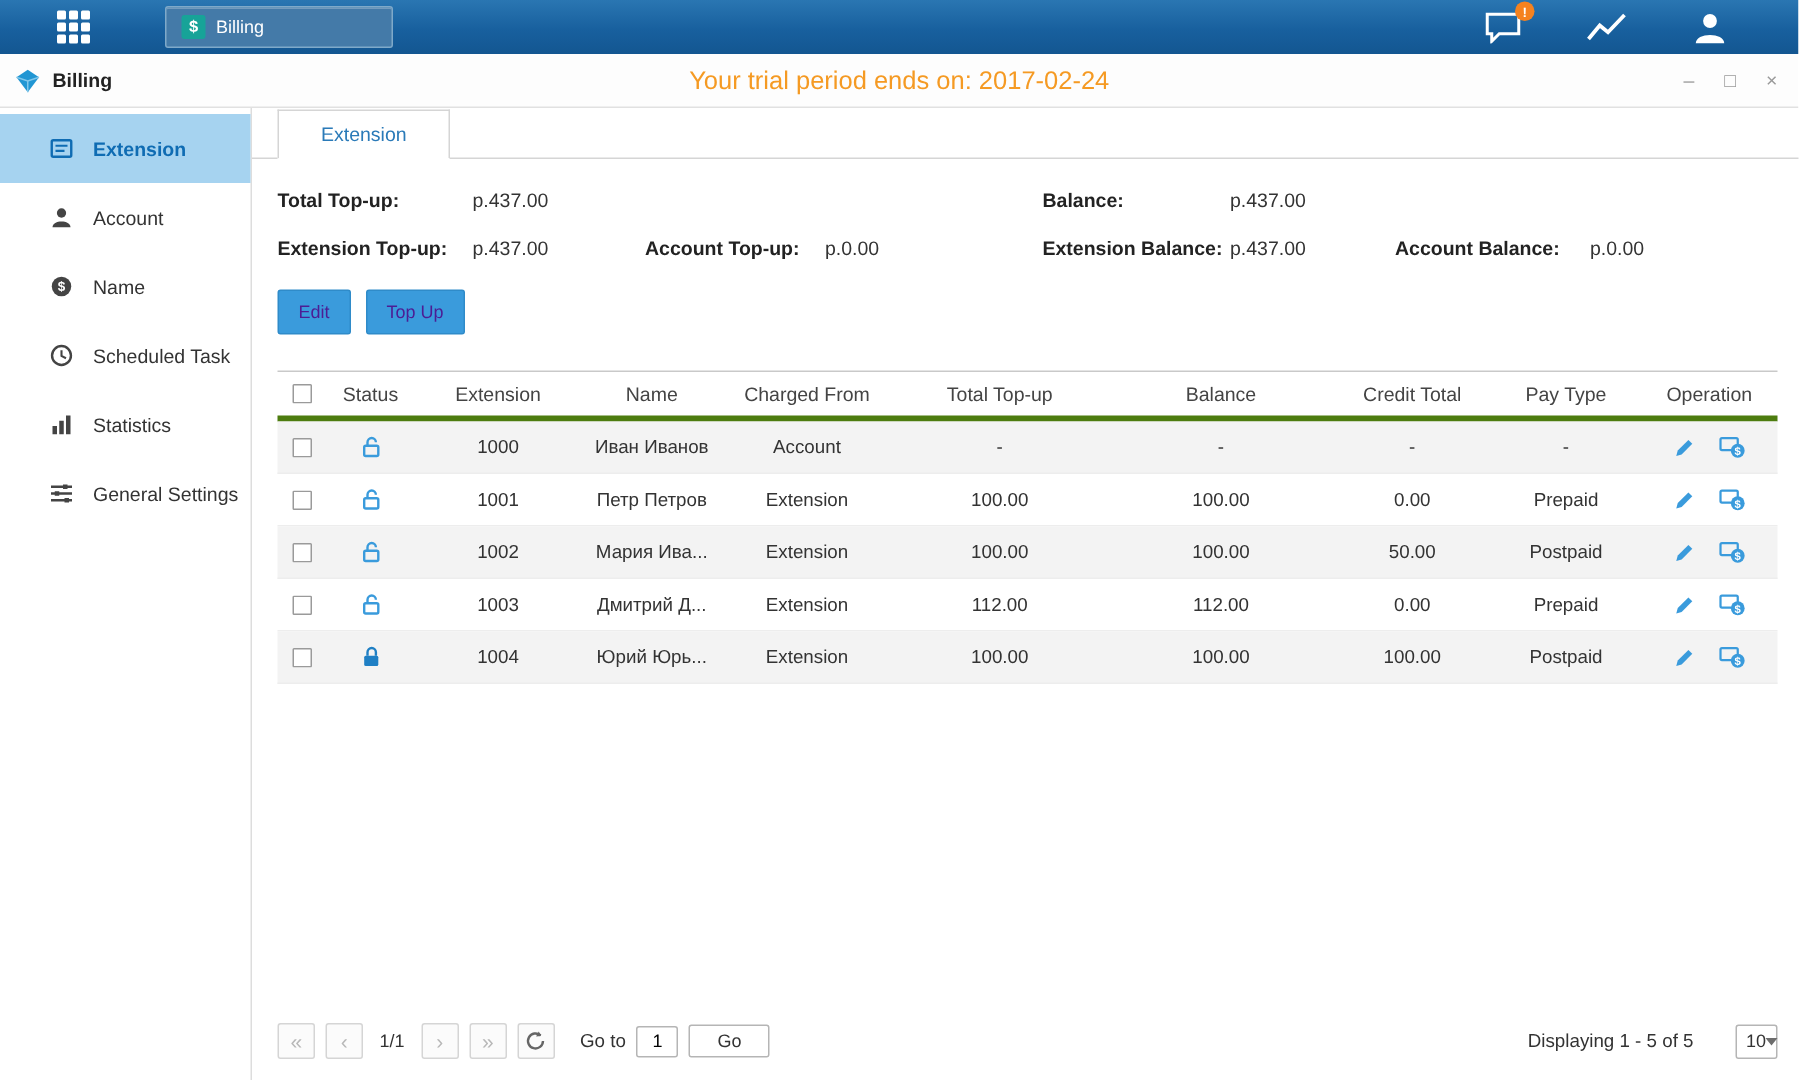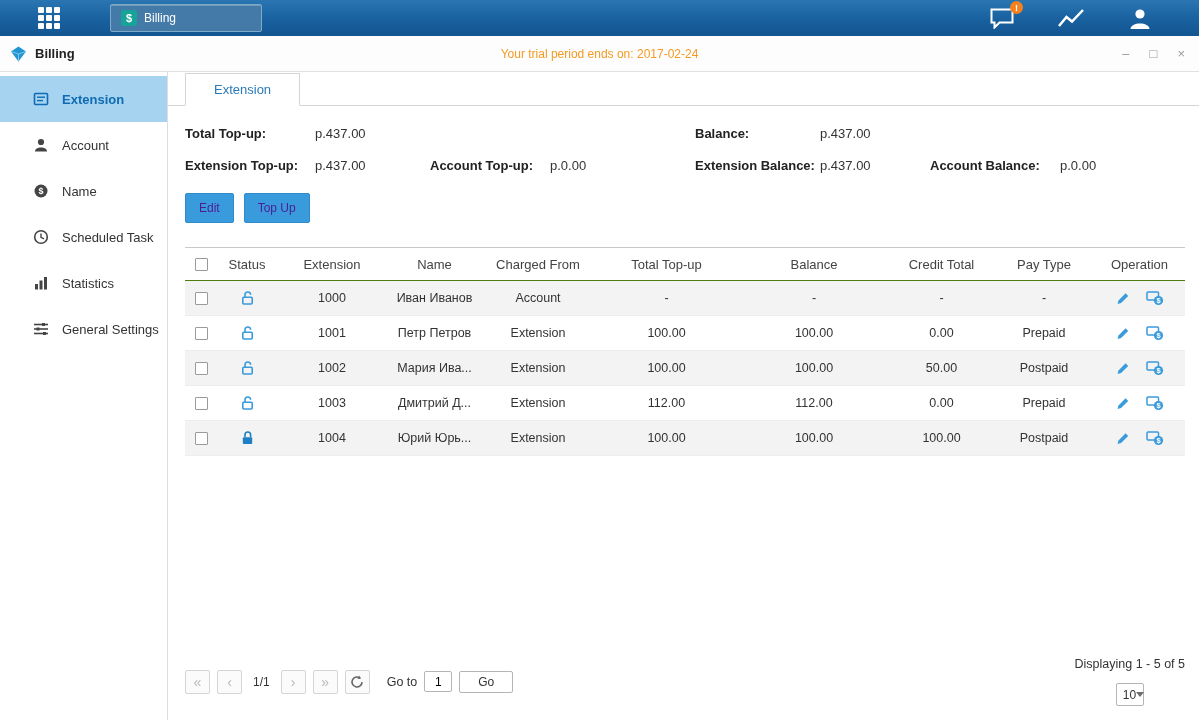--- a/index.html
+++ b/index.html
@@ -43,21 +43,21 @@
 
   
   .titlebar {
     height:36px; background:#fdfdfd; border-bottom:1px solid #e1e1e1;
     display:flex; align-items:center; position:relative;
   }
   .win-logo { margin-left:10px; display:flex; }
   .win-title { margin-left:8px; font-size:13px; font-weight:bold; color:#222; }
   .trial {
     position:absolute; left:0; right:0; text-align:center;
-    color:#f59a23; font-size:12px; pointer-events:none;
+    color:#f59a23; font-size:17px; pointer-events:none;
   }
   .win-controls { margin-left:auto; display:flex; gap:20px; margin-right:14px; z-index:2; }
   .win-controls span { color:#9a9a9a; font-size:13px; cursor:pointer; line-height:1; }
 
   
   .body-row { display:flex; height:648px; }
 
   .sidebar { width:168px; border-right:1px solid #ddd; padding-top:4px; flex:none; }
   .side-item {
     height:46px; display:flex; align-items:center; gap:13px;
@@ -93,21 +93,21 @@
     font-size:12px; padding:7px 13px; font-family:inherit; cursor:pointer;text-align:right;
   }
 
   
   .table { margin:24px 17px 0 17px; width:1000px; }
   .tgrid {
     display:grid; align-items:center;
     grid-template-columns:32px 60px 110px 95px 112px 145px 150px 105px 100px 91px;
   }
   .thead {
-    height:34px; border-top:1px solid #c9c9c9; border-bottom:1px solid #4d7c0f;
+    height:34px; border-top:1px solid #c9c9c9; border-bottom:4px solid #4d7c0f;
     font-size:13px; color:#444;
   }
   .tgrid > div { text-align:center; overflow:hidden; white-space:nowrap; }
   .trow { height:35px; font-size:12.5px; color:#333; border-bottom:1px solid #ededed; }
   .trow:nth-child(even) { background:#f3f3f3; }
   .cbx {
     width:13px; height:13px; border:1px solid #9a9a9a; background:#fff;
     border-radius:1px; margin:0 auto; cursor:pointer;
   }
   .opcell { display:flex; justify-content:center; gap:16px; align-items:center; }
@@ -126,21 +126,21 @@
   .pg-info { margin:0 4px; font-size:12px; }
   .goto-label { margin-left:10px; }
   .goto-input {
     width:28px; height:21px; border:1px solid #b5b5b5; border-radius:2px;
     font-size:12px; text-align:center; font-family:inherit; padding:0;
   }
   .go-btn {
     height:22px; padding:0 18px; border:1px solid #b5b5b5; background:#fff; border-radius:2px;
     font-size:12px; color:#333; font-family:inherit; cursor:pointer;
   }
-  .pager-right { margin-left:auto; display:flex; align-items:center; gap:12px;flex-direction:column; }
+  .pager-right { margin-left:auto; display:flex; align-items:center; gap:28px; }
   .size-select {
     width:28px; height:23px; border:1px solid #b5b5b5; border-radius:2px; background:#fff;
     display:flex; align-items:center; padding:0 6px; cursor:pointer; font-size:12px;
   }
   .size-select .arrow {
     margin-left:auto; width:0; height:0;
     border-left:4px solid transparent; border-right:4px solid transparent;
     border-top:5px solid #6d6d6d;
   }
 </style>

